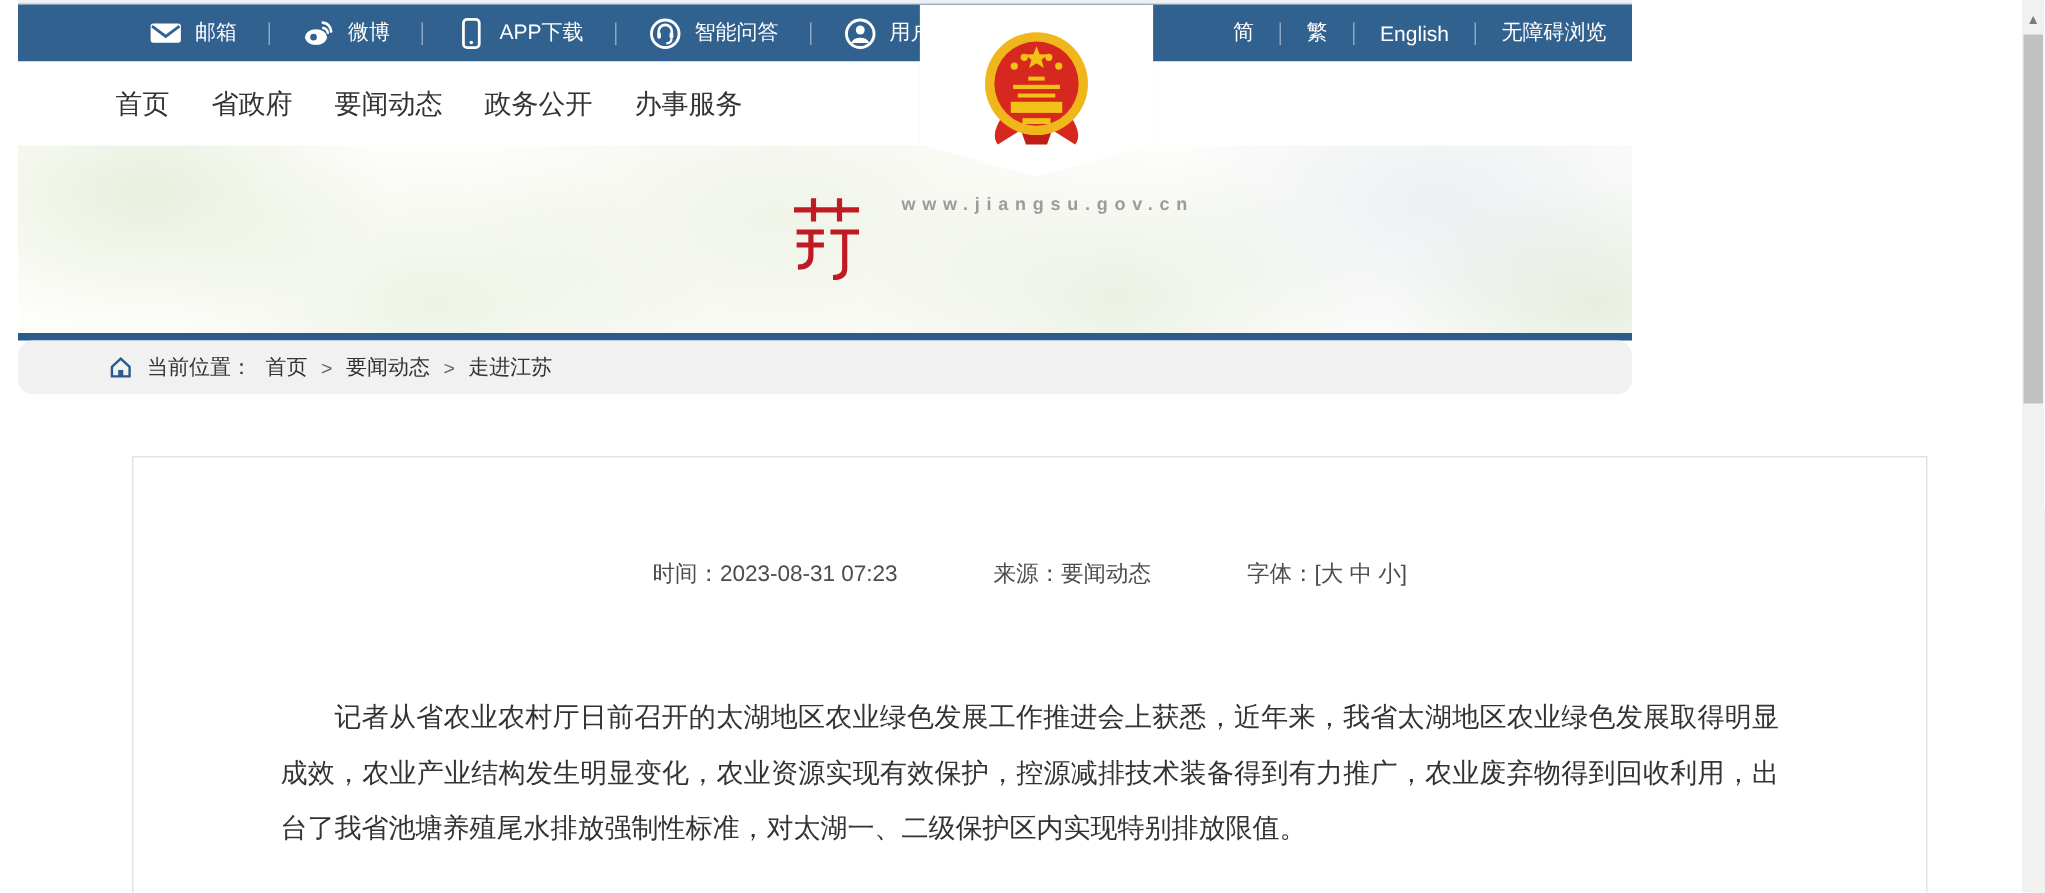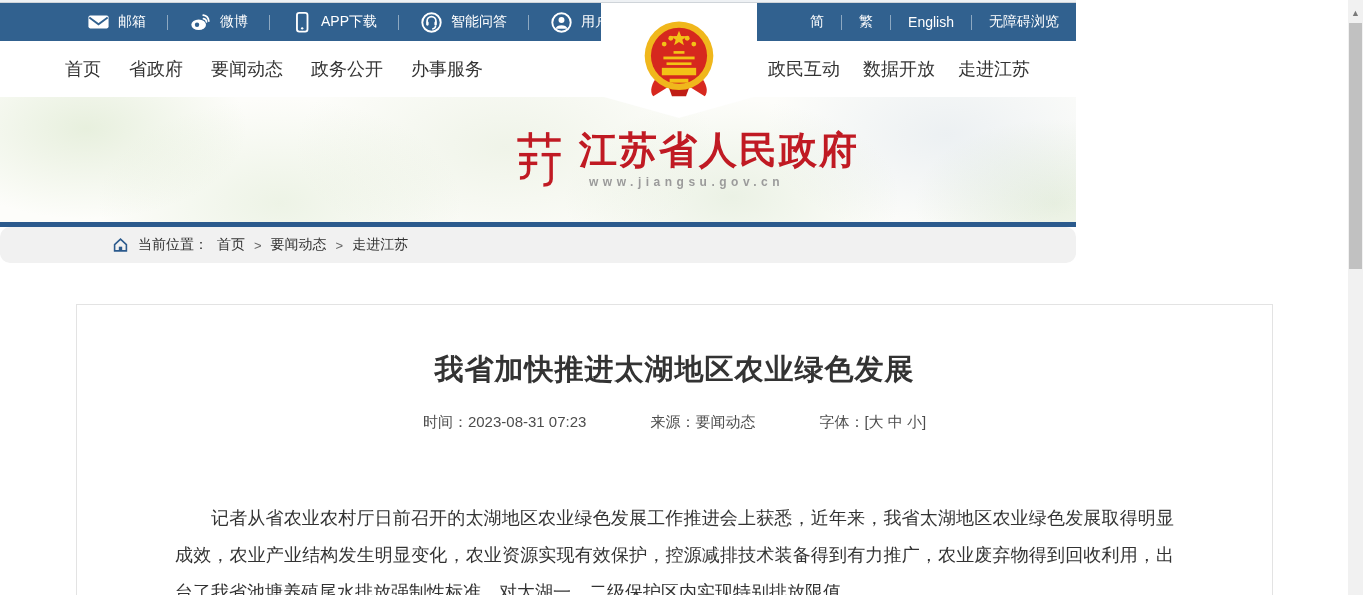--- a/index.html
+++ b/index.html
@@ -1,19 +1,19 @@
 <!DOCTYPE html>
 <html><head>
 <meta charset="utf-8">
 <style>
   * { margin:0; padding:0; box-sizing:border-box; }
   html,body { width:1363px; height:595px; overflow:hidden; background:#fff;
     font-family:"Liberation Sans","DejaVu Sans",sans-serif; }
   .page { position:relative; width:1363px; height:595px; background:#fff; }
-  .content { position:absolute; left:0; top:0; width:1076px; height:595px; }
+  .content { position:absolute; left:12px; top:0; width:1076px; height:595px; }
 
   
   .topstrip { height:3px; background:#eef1f4; border-bottom:1px solid #cfd4d9; }
 
   
   .topbar { height:38px; background:#31618f; display:flex; align-items:center; padding-left:66px; }
   .tb-item { display:flex; align-items:center; gap:8px; padding:0 21px; color:#fff; font-size:14px; cursor:pointer; }
   .tb-sep { width:1px; height:15px; background:rgba(255,255,255,.45); }
   .tb-spacer { flex:1; }
   .lang-item { color:#fff; font-size:14px; padding:0 17px; cursor:pointer; }
@@ -48,21 +48,21 @@
   .site-name { margin-left:14px; font-size:38px; font-weight:bold; color:#c01a23; letter-spacing:2px; line-height:46px; }
   .site-url { margin-left:24px; margin-top:2px; font-size:12px; font-weight:bold; color:#9b9b9b; letter-spacing:4.5px; }
   .search-wrap { position:absolute; left:937px; top:68px; width:336px; height:40px; }
   .search-input { width:336px; height:40px; border:2px solid #2b5a8d; border-radius:20px;
     background:rgba(255,255,255,.35); padding:0 52px 0 20px; font-size:16px; color:#444;
     font-family:inherit; outline:none; }
   .search-input::placeholder { color:#8f8f8f; }
   .search-btn { position:absolute; right:14px; top:7px; width:26px; height:26px; background:none; border:none; cursor:pointer; padding:0; }
 
   
-  .breadcrumb { height:36px; background:#f1f1f1; display:flex; align-items:center; padding-left:112px;
+  .breadcrumb { height:36px; background:#f1f1f1; display:flex; align-items:center; padding-left:60px;
     font-size:14px; color:#333; gap:9px;border-radius:10px; }
   .crumb-link { color:#333; cursor:pointer; }
   .crumb-sep { color:#666; font-size:13px; }
 
   
   .card-area { background:#fff; padding-top:41px; }
   .article-card { margin-left:76px; width:1197px; min-height:330px;
     border:1px solid #e3e3e3; background:#fff; padding:45px 98px 60px 98px; }
   .article-title { text-align:center; font-size:29px; font-weight:bold; color:#333; letter-spacing:1px; }
   .article-meta { margin-top:23px; display:flex; justify-content:center; gap:64px;
@@ -155,25 +155,20 @@
     <span class="lang-item">无障碍浏览</span>
   </div>
 
   <div class="nav">
     <div class="nav-left">
       <span class="nav-item">首页</span>
       <span class="nav-item">省政府</span>
       <span class="nav-item">要闻动态</span>
       <span class="nav-item">政务公开</span>
       <span class="nav-item">办事服务</span>
-    </div>
-    <div class="nav-right">
-      <span class="nav-item">政民互动</span>
-      <span class="nav-item">数据开放</span>
-      <span class="nav-item">走进江苏</span>
     </div>
   </div>
 
   <div class="emblem-banner">
     <span class="icon">
       <svg width="78" height="92" viewBox="0 0 100 112">
         <path d="M24,72 C14,84 12,94 17,100 L36,88 Z" fill="#d7281f"></path>
         <path d="M76,72 C86,84 88,94 83,100 L64,88 Z" fill="#d7281f"></path>
         <path d="M36,86 h28 l-5,14 h-18 Z" fill="#c01d15"></path>
         <circle cx="50" cy="48" r="44" fill="#f0b71c"></circle>
@@ -200,21 +195,20 @@
           <path d="M20,4 V22"></path>
           <path d="M40,4 V22"></path>
           <path d="M7,30 H28"></path>
           <path d="M18,30 V48 Q18,57 8,57"></path>
           <path d="M7,40 H28"></path>
           <path d="M33,30 H55"></path>
           <path d="M44,30 V58 Q44,65 35,65"></path>
         </svg>
       </span>
       <div>
-        <div class="site-name">江苏省人民政府</div>
         <div class="site-url">www.jiangsu.gov.cn</div>
       </div>
     </div>
   </div>
   <div class="banner-divider"></div>
 
   <div class="breadcrumb">
     <span class="icon">
       <svg width="17" height="16" viewBox="0 0 20 19">
             <path d="M3,9 L10,2.5 L17,9 V16.5 H3 Z" fill="none" stroke="#2b5a8d" stroke-width="1.9"></path>
@@ -224,21 +218,20 @@
     <span>当前位置：</span>
     <span class="crumb-link">首页</span>
     <span class="crumb-sep">&gt;</span>
     <span class="crumb-link">要闻动态</span>
     <span class="crumb-sep">&gt;</span>
     <span class="crumb-link">走进江苏</span>
   </div>
 
   <div class="card-area">
     <div class="article-card">
-      <h1 class="article-title">我省加快推进太湖地区农业绿色发展</h1>
       <div class="article-meta">
         <span>时间：2023-08-31 07:23</span>
         <span>来源：要闻动态</span>
         <span>
           <span>字体：</span><span class="meta-font">[大 中 小]</span>
         </span>
       </div>
       <p class="article-body">记者从省农业农村厅日前召开的太湖地区农业绿色发展工作推进会上获悉，近年来，我省太湖地区农业绿色发展取得明显成效，农业产业结构发生明显变化，农业资源实现有效保护，控源减排技术装备得到有力推广，农业废弃物得到回收利用，出台了我省池塘养殖尾水排放强制性标准，对太湖一、二级保护区内实现特别排放限值。</p>
     </div>
   </div>

